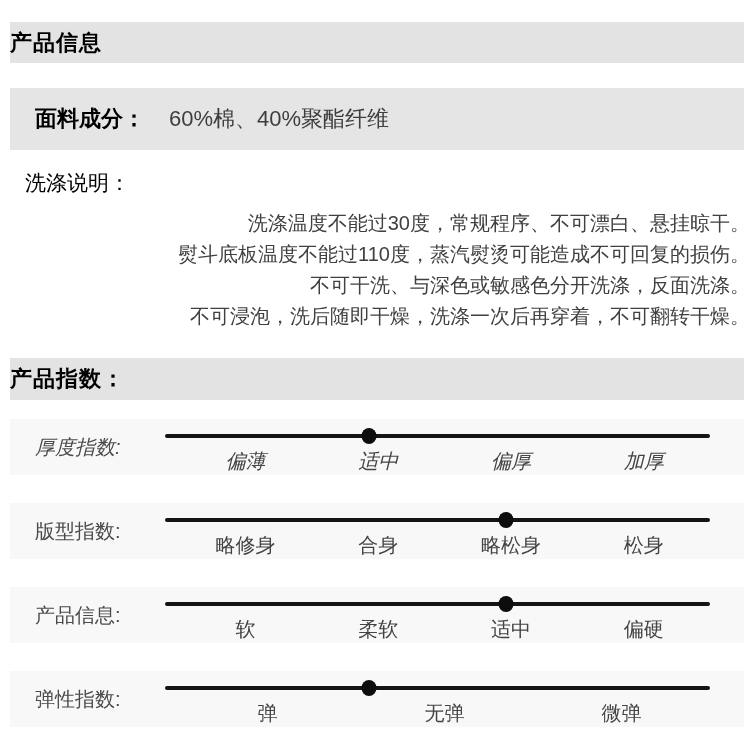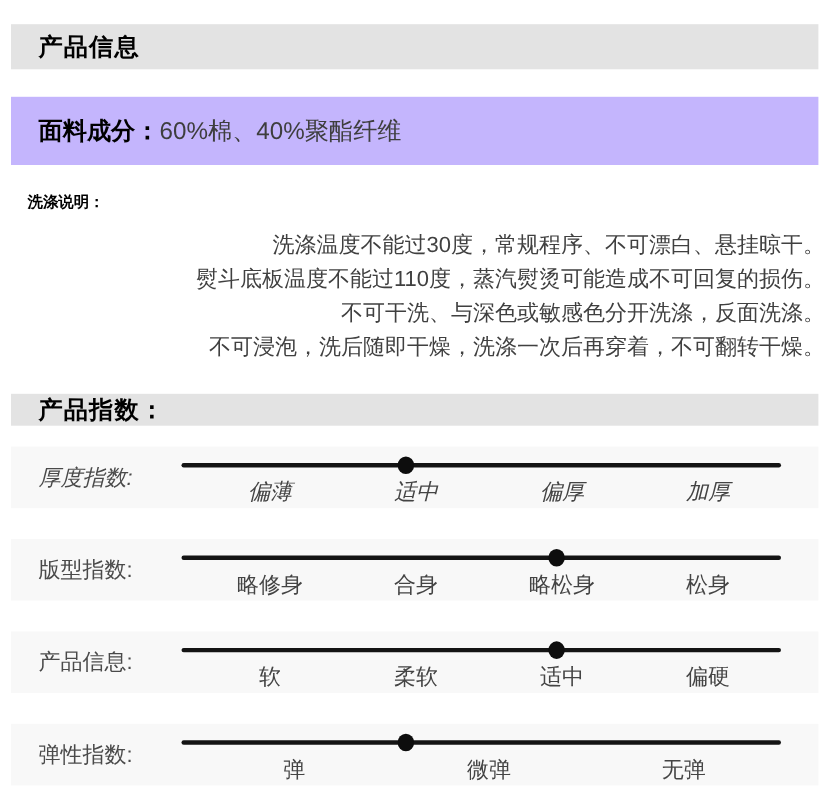--- a/index.html
+++ b/index.html
@@ -15,55 +15,55 @@
     background: #ffffff;
     overflow: hidden;
   }
   
   .section-bar {
     margin: 0 6px 0 10px;
     height: 41px;
     background: #e3e3e3;
     display: flex;
     align-items: center;
-    padding-left: 25px;
     box-sizing: border-box;
   }
   .section-bar.first { margin-top: 22px; }
-  .section-bar.indices-bar { margin-top: 26px; height: 29px; }
+  .section-bar.indices-bar { margin-top: 26px; height: 42px; }
   .section-bar .bar-title {
     font-size: 22px;
     font-weight: 700;
     color: #000000;
     letter-spacing: 1px;
   }
   
   .fabric-block {
     margin: 25px 6px 0 10px;
     height: 62px;
-    background: #c4b5fd;
+    background: #e5e5e5;
     display: flex;
     align-items: center;
     padding-left: 25px;
     box-sizing: border-box;
+    gap: 24px;
   }
   .fabric-label {
     font-size: 22px;
     font-weight: 700;
     color: #000000;
   }
   .fabric-value {
     font-size: 22px;
     color: #3e3e3e;
   }
   
   .wash-title {
     margin: 21px 0 0 25px;
-    font-size: 14px;
-    font-weight: 700;
+    font-size: 21px;
+    font-weight: 400;
     color: #000000;
     line-height: 24px;
   }
   .wash-lines {
     margin: 13px 0 0 25px;
   }
   .wash-line {
     font-size: 20px;
     color: #404040;
     line-height: 31px;
@@ -197,19 +197,19 @@
   </div>
 
   <div class="index-row">
     <span class="row-label">弹性指数:</span>
     <div class="slider">
       <div class="track">
         <div class="dot" style="left: 37.5%;"></div>
       </div>
       <div class="options">
         <span>弹</span>
+        <span>无弹</span>
         <span>微弹</span>
-        <span>无弹</span>
       </div>
     </div>
   </div>
 
 </div>
 
 </body></html>

